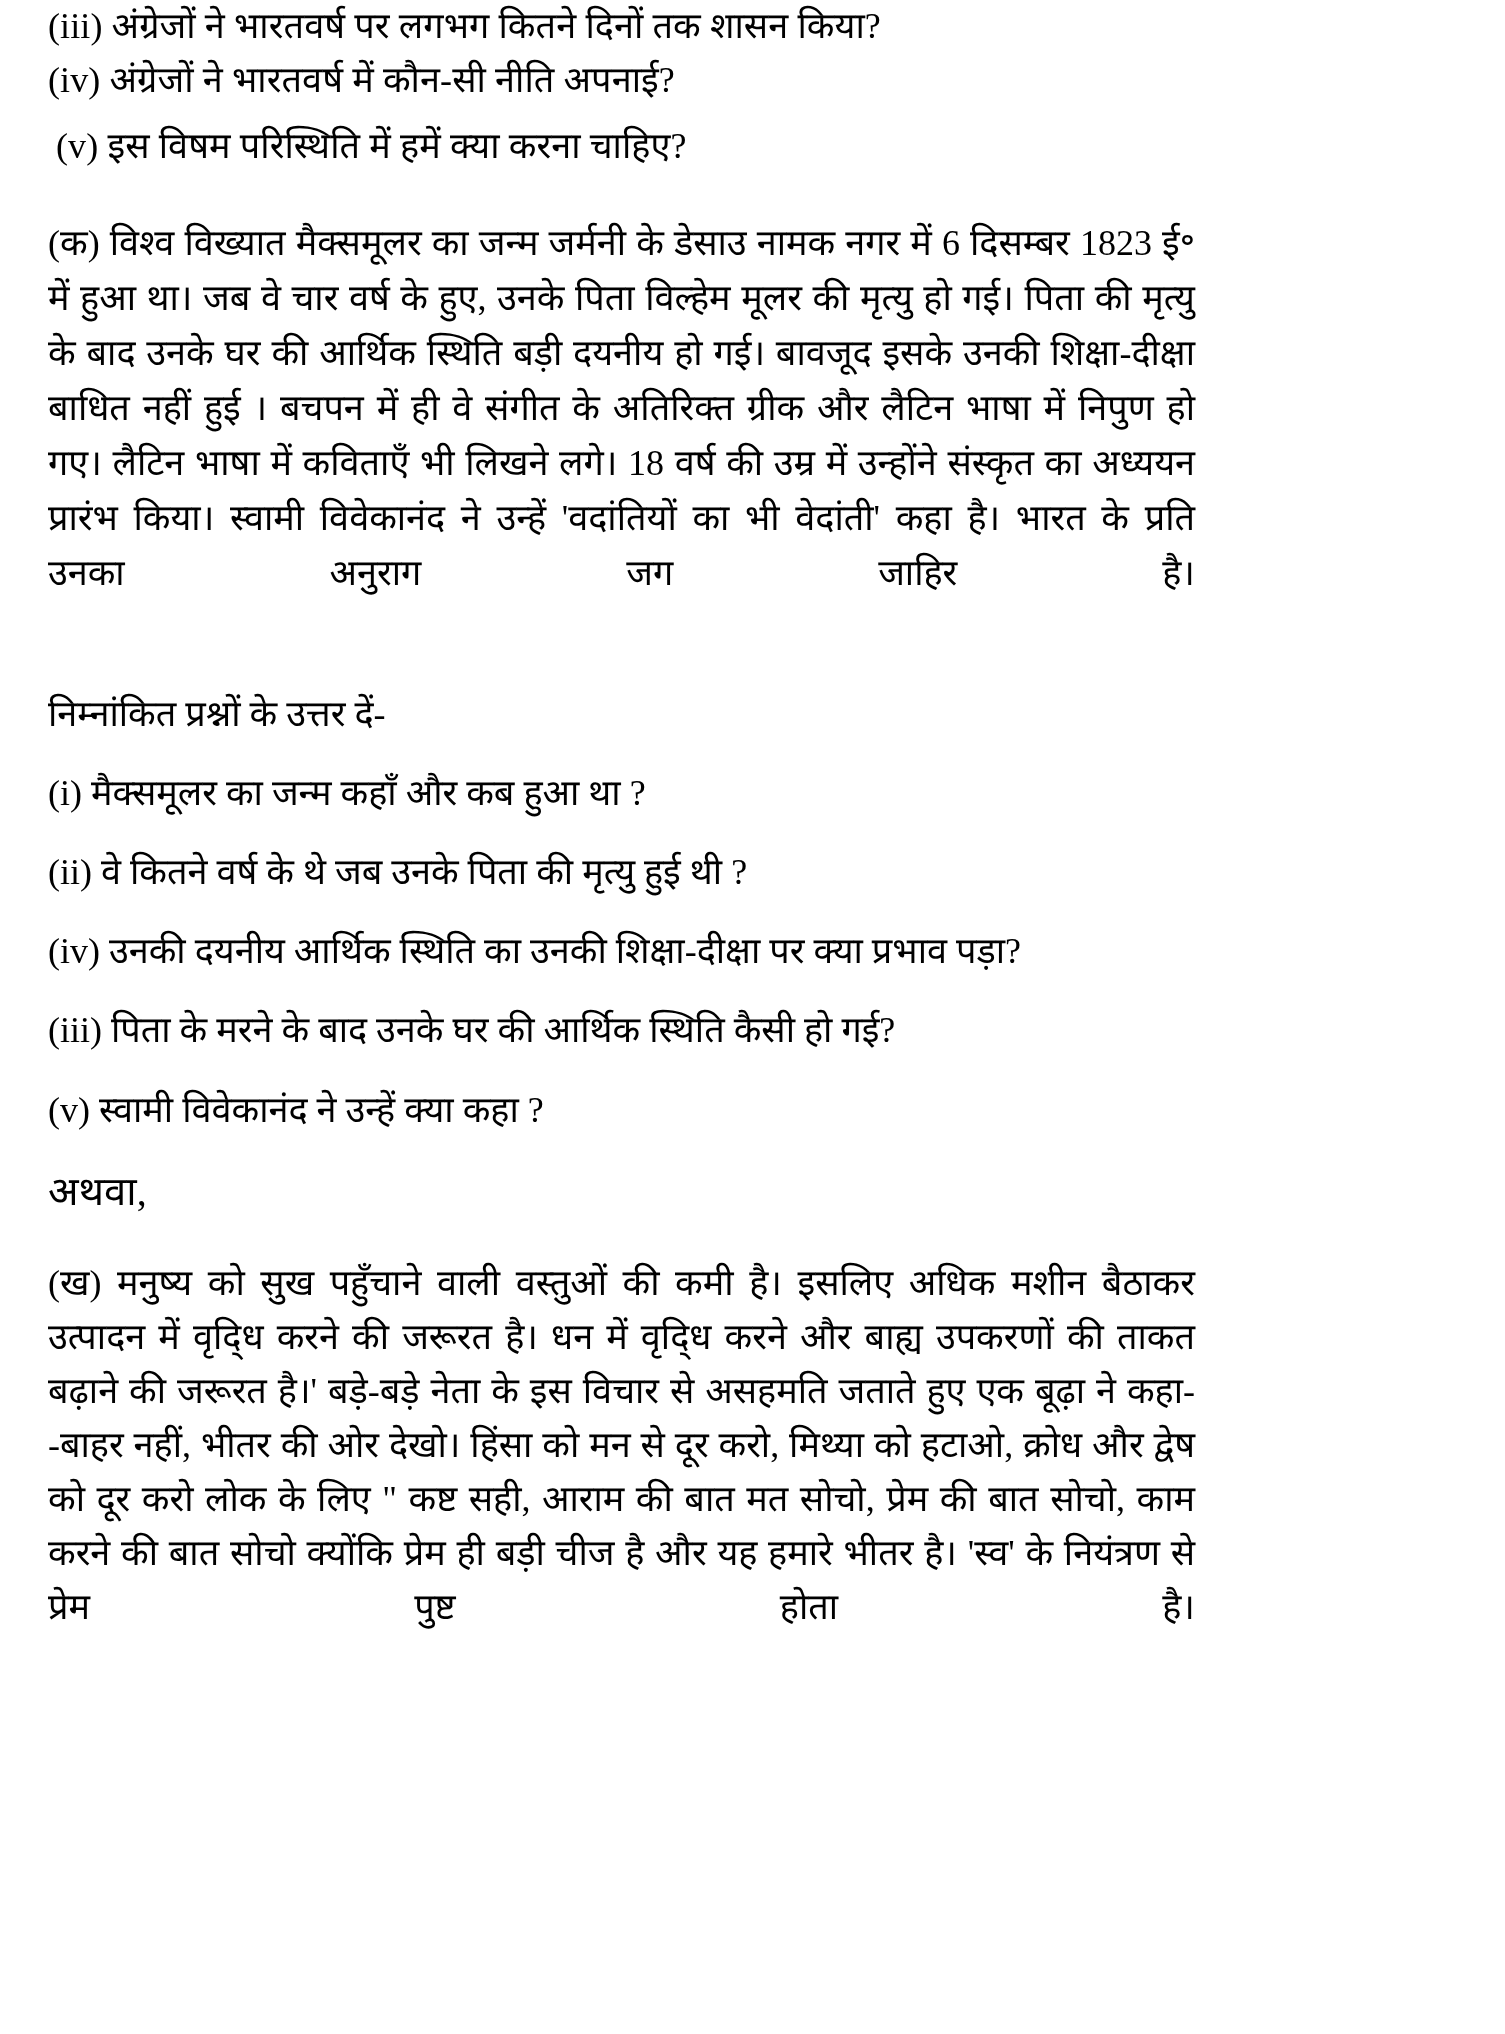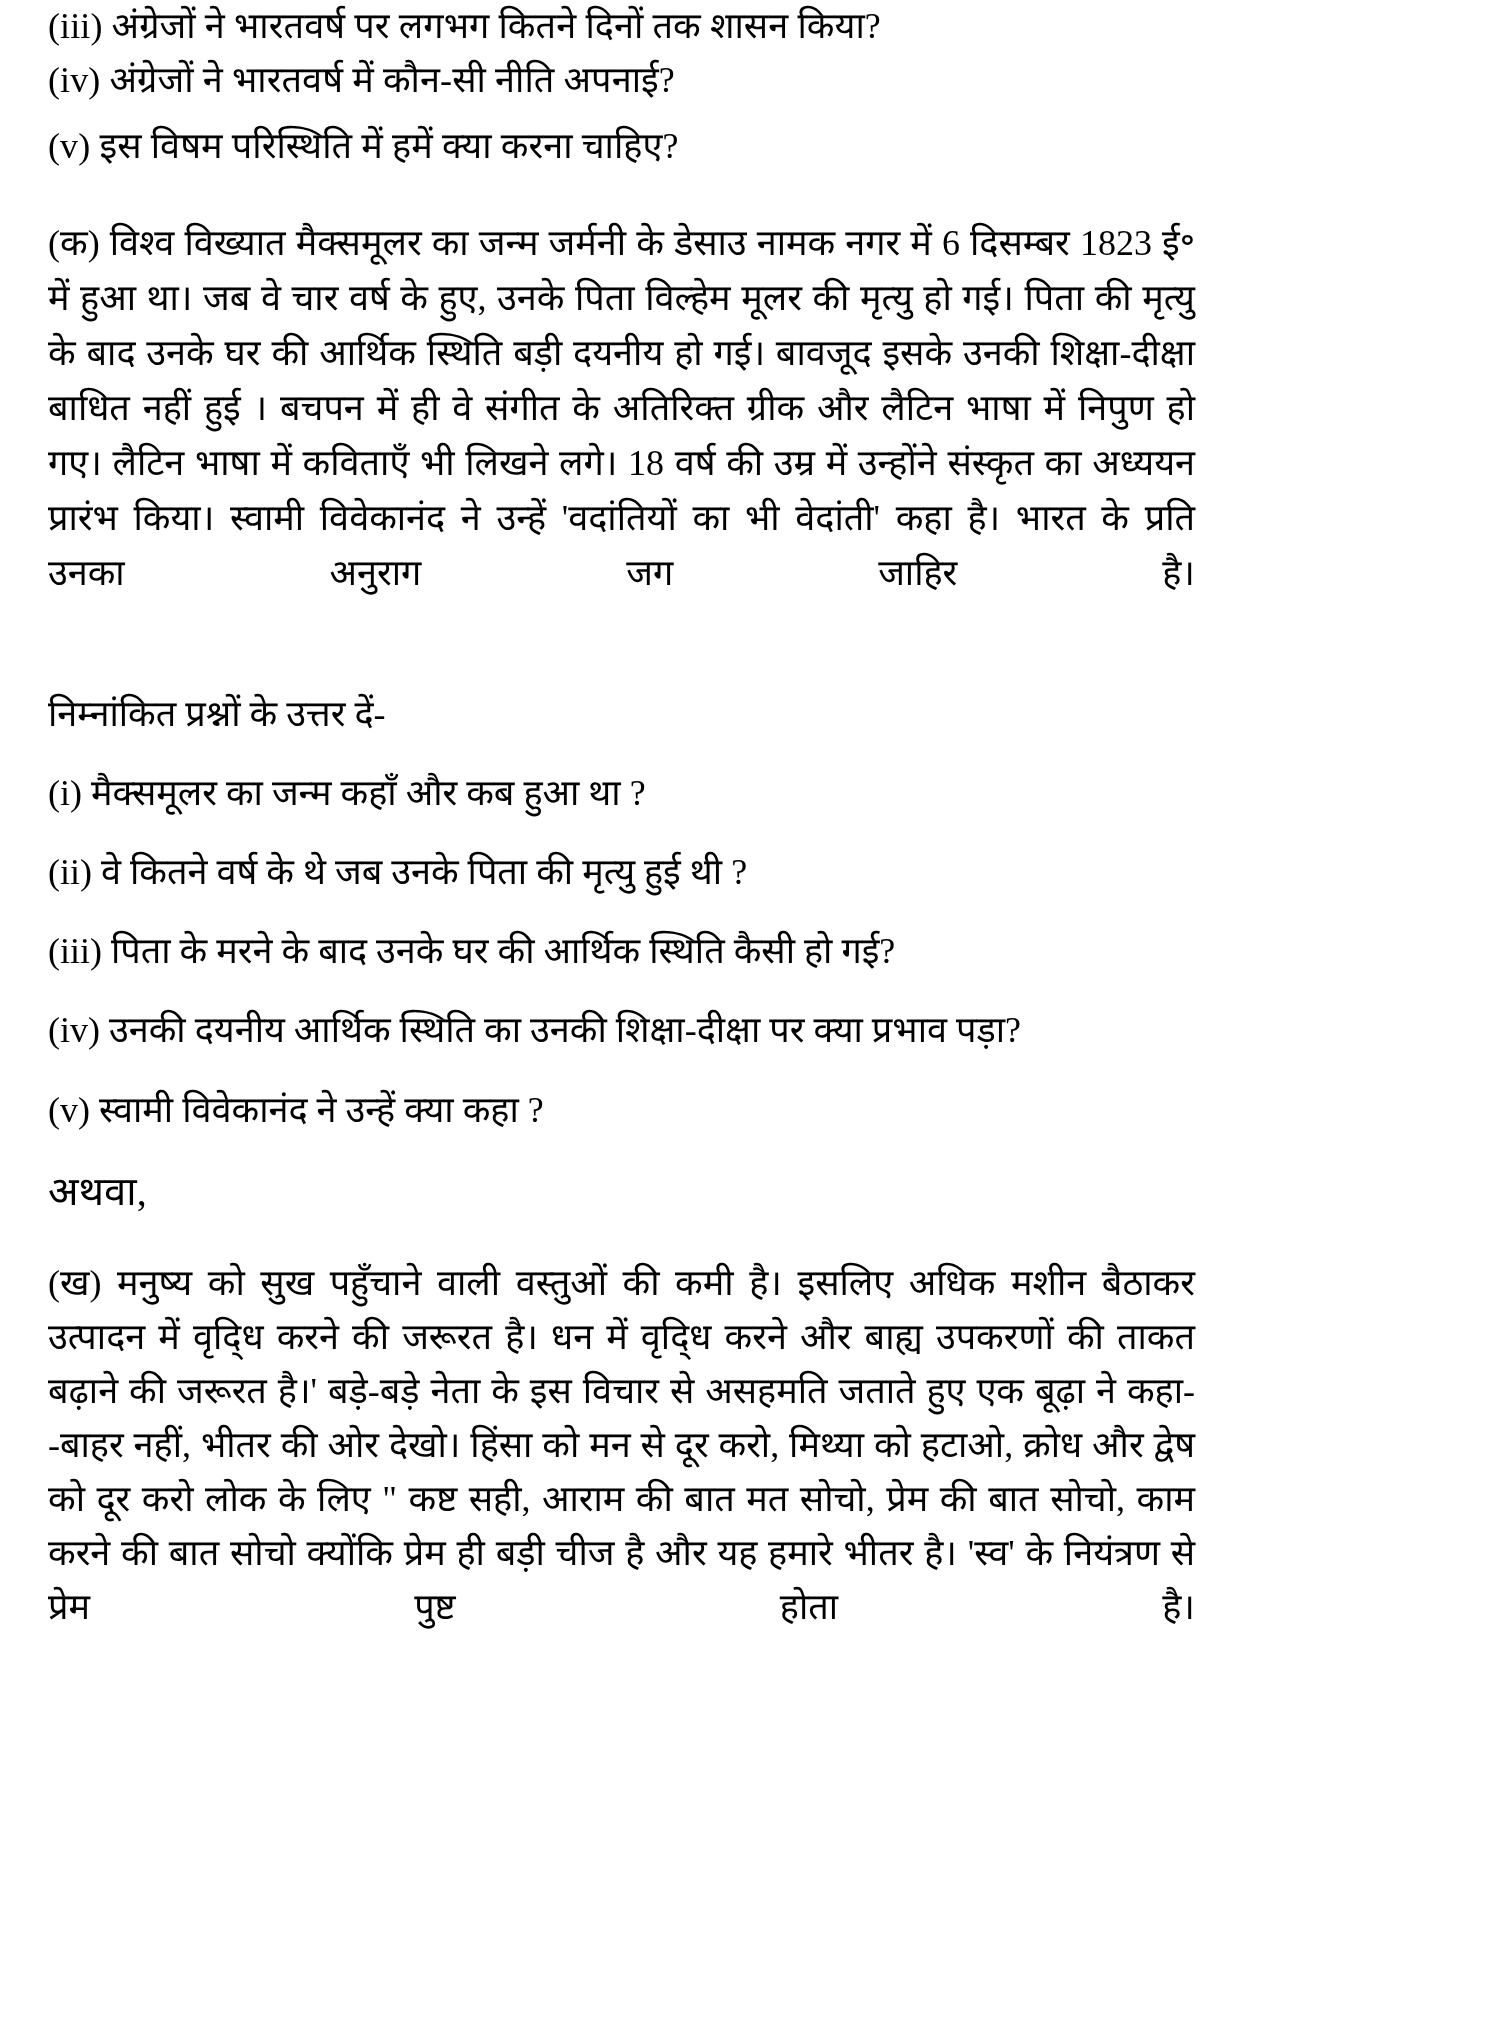--- a/index.html
+++ b/index.html
@@ -31,21 +31,21 @@
     line-height: 1.0;
     margin: 0;
     padding: 0;
     white-space: pre-wrap;
     letter-spacing: 0.1px;
   }
 
   
   .blk-q-iii { margin-top: 2px; }
   .blk-q-iv  { margin-top: 18px; }
-  .blk-q-v   { margin-top: 30px; }
+  .blk-q-v   { margin-top: 30px; margin-left: 8px; }
 
   .section-intro {
     margin-top: 96px;
     font-size: 36px;
     line-height: 1.44;
     text-align: justify;
     text-justify: inter-word;
     word-spacing: 1px;
   }
 
@@ -113,23 +113,23 @@
 
 
   <p class="passage"><span>(क)</span> <span>विश्व विख्यात मैक्समूलर का जन्म जर्मनी के डेसाउ नामक नगर में 6 दिसम्बर 1823 ई॰ में हुआ था। जब वे चार वर्ष के हुए, उनके पिता विल्हेम मूलर की मृत्यु हो गई। पिता की मृत्यु के बाद उनके घर की आर्थिक स्थिति बड़ी दयनीय हो गई। बावजूद इसके उनकी शिक्षा-दीक्षा बाधित नहीं हुई । बचपन में ही वे संगीत के अतिरिक्त ग्रीक और लैटिन भाषा में निपुण हो गए। लैटिन भाषा में कविताएँ भी लिखने लगे। 18 वर्ष की उम्र में उन्होंने संस्कृत का अध्ययन प्रारंभ किया। स्वामी विवेकानंद ने उन्हें 'वदांतियों का भी वेदांती' कहा है। भारत के प्रति उनका अनुराग जग जाहिर है।</span></p>
 
   <p class="prompt">निम्नांकित प्रश्नों के उत्तर दें-</p>
 
   <p class="sub-q"><span>(i)</span> <span>मैक्समूलर का जन्म कहाँ और कब हुआ था ?</span></p>
 
   <p class="sub-q"><span>(ii)</span> <span>वे कितने वर्ष के थे जब उनके पिता की मृत्यु हुई थी ?</span></p>
 
+  <p class="sub-q"><span>(iv)</span> <span>उनकी दयनीय आर्थिक स्थिति का उनकी शिक्षा-दीक्षा पर क्या प्रभाव पड़ा?</span></p>
+
   <p class="sub-q"><span>(iii)</span> <span>पिता के मरने के बाद उनके घर की आर्थिक स्थिति कैसी हो गई?</span></p>
-
-  <p class="sub-q"><span>(iv)</span> <span>उनकी दयनीय आर्थिक स्थिति का उनकी शिक्षा-दीक्षा पर क्या प्रभाव पड़ा?</span></p>
 
   <p class="sub-q"><span>(v)</span> <span>स्वामी विवेकानंद ने उन्हें क्या कहा ?</span></p>
 
   <p class="alt-label">अथवा,</p>
 
   <p class="passage-b"><span>(ख)</span> <span>मनुष्य को सुख पहुँचाने वाली वस्तुओं की कमी है। इसलिए अधिक मशीन बैठाकर उत्पादन में वृद्‍धि करने की जरूरत है। धन में वृद्‍धि करने और बाह्य उपकरणों की ताकत बढ़ाने की जरूरत है।' बड़े-बड़े नेता के इस विचार से असहमति जताते हुए एक बूढ़ा ने कहा- -बाहर नहीं, भीतर की ओर देखो। हिंसा को मन से दूर करो, मिथ्या को हटाओ, क्रोध और द्वेष को दूर करो लोक के लिए " कष्ट सही, आराम की बात मत सोचो, प्रेम की बात सोचो, काम करने की बात सोचो क्योंकि प्रेम ही बड़ी चीज है और यह हमारे भीतर है। 'स्व' के नियंत्रण से प्रेम पुष्ट होता है।</span></p>
 
 </div>
 
 </body></html>

